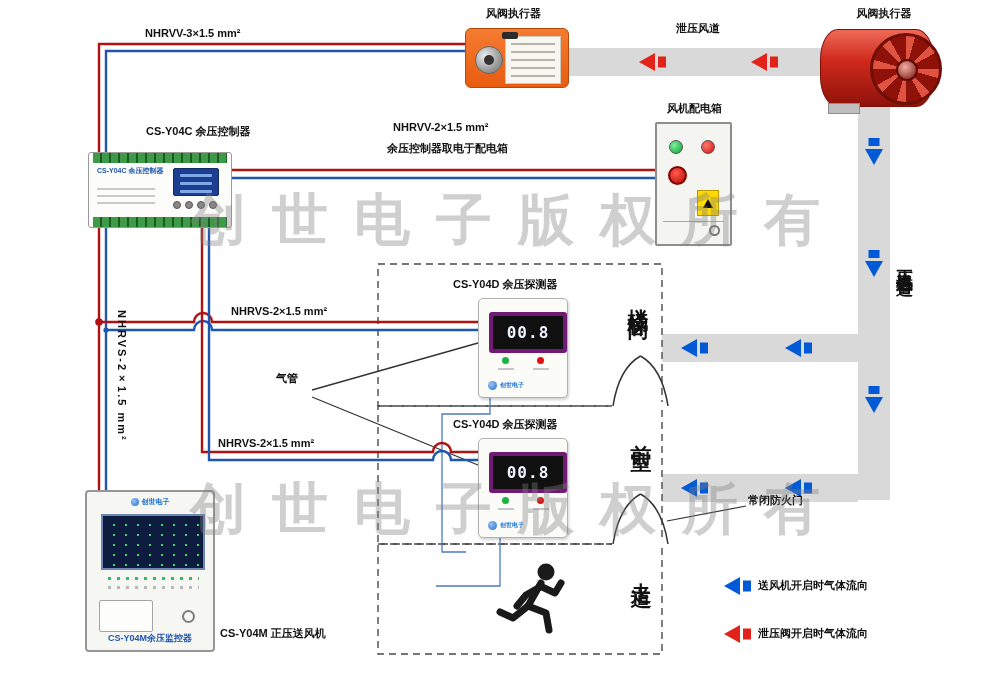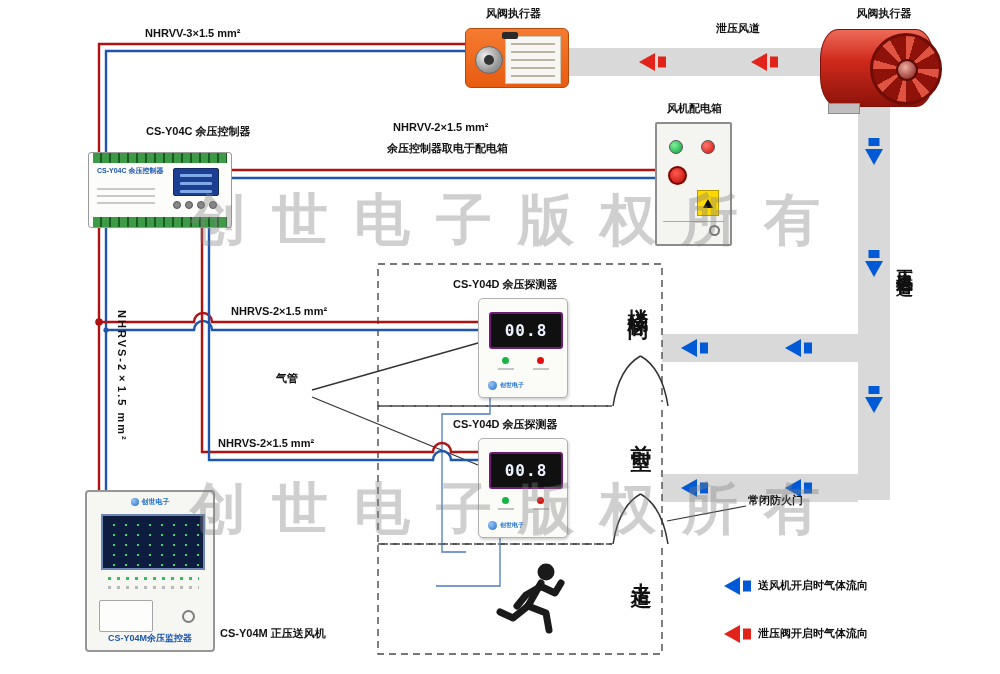--- a/index.html
+++ b/index.html
@@ -70,21 +70,21 @@
              background:repeating-conic-gradient(#e05340 0 16deg,#8e120a 16deg 45deg);border:3px solid #6f0d07;}
   .fan .hub{position:absolute;left:76px;top:33px;width:18px;height:18px;border-radius:50%;
             background:radial-gradient(circle at 40% 35%,#f0b0a6,#7a0e08);border:2px solid #5c0a05;}
   .fan .base{position:absolute;left:8px;top:77px;width:30px;height:9px;background:#bfbfbf;border:1px solid #8d8d8d;}
 
   
   .det{width:90px;height:100px;background:#fbfbf8;border:1px solid #b0b0b0;border-radius:5px;
        box-shadow:1px 2px 3px rgba(0,0,0,.18);}
   .det1{left:478px;top:298px;}
   .det2{left:478px;top:438px;}
-  .det .disp{position:absolute;left:10px;top:13px;width:70px;height:33px;background:#101010;border:2px solid #701a75;
+  .det .disp{position:absolute;left:10px;top:13px;width:70px;height:33px;background:#101010;border:4px solid #701a75;
              border-radius:3px;display:flex;align-items:center;justify-content:center;}
   .det .disp span{font-family:"DejaVu Sans Mono",monospace;font-size:16px;font-weight:700;color:#eef3ff;letter-spacing:1px;}
   .det .led{position:absolute;width:7px;height:7px;border-radius:50%;}
   .det .ledg{left:23px;top:58px;background:#19b443;}
   .det .ledr{left:58px;top:58px;background:#e01010;}
   .det .ll{position:absolute;top:69px;width:16px;height:2px;background:#c5c5c5;}
   .det .lla{left:19px;}.det .llb{left:54px;}
   .det .brand{position:absolute;left:9px;bottom:7px;display:flex;align-items:center;gap:3px;}
   .det .brand i{width:9px;height:9px;border-radius:50%;
                 background:radial-gradient(circle at 35% 35%,#9cc4f2,var(--brand-blue,#1b6fd0));}
@@ -277,21 +277,21 @@
     <span class="screen"></span>
     <span class="row1"></span>
     <span class="row2"></span>
     <span class="tray"></span>
     <span class="lock"></span>
     <span class="face">CS-Y04M余压监控器</span>
   </div>
 
   <div class="lbl" style="left:145px;top:27px">NHRVV-3×1.5 mm²</div>
   <div class="lbl" style="left:486px;top:6px">风阀执行器</div>
-  <div class="lbl" style="left:716px;top:21px">泄压风道</div>
+  <div class="lbl" style="left:676px;top:21px">泄压风道</div>
   <div class="lbl" style="left:832px;top:6px;width:104px;text-align:center">风阀执行器</div>
   <div class="lbl" style="left:667px;top:101px">风机配电箱</div>
   <div class="lbl" style="left:146px;top:124px">CS-Y04C 余压控制器</div>
   <div class="lbl" style="left:393px;top:121px">NHRVV-2×1.5 mm²</div>
   <div class="lbl" style="left:387px;top:141px">余压控制器取电于配电箱</div>
   <div class="lbl" style="left:453px;top:277px">CS-Y04D 余压探测器</div>
   <div class="lbl" style="left:453px;top:417px">CS-Y04D 余压探测器</div>
   <div class="lbl" style="left:231px;top:305px">NHRVS-2×1.5 mm²</div>
   <div class="lbl v" style="left:116px;top:310px">NHRVS-2×1.5 mm²</div>
   <div class="lbl" style="left:218px;top:437px">NHRVS-2×1.5 mm²</div>

